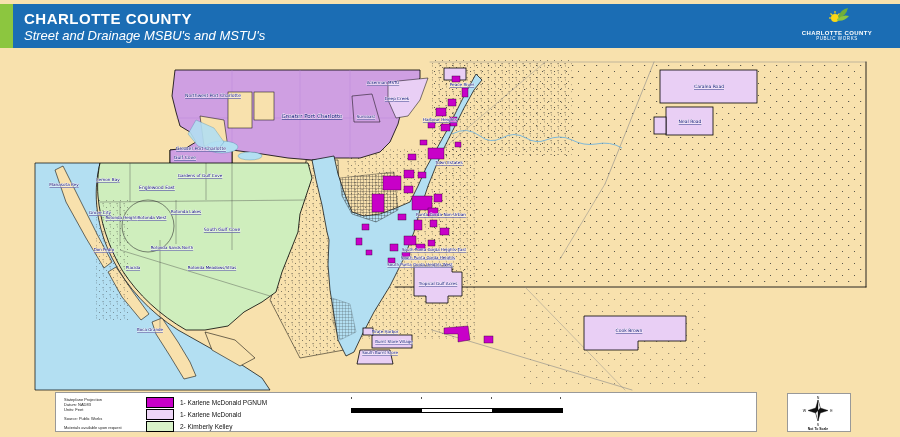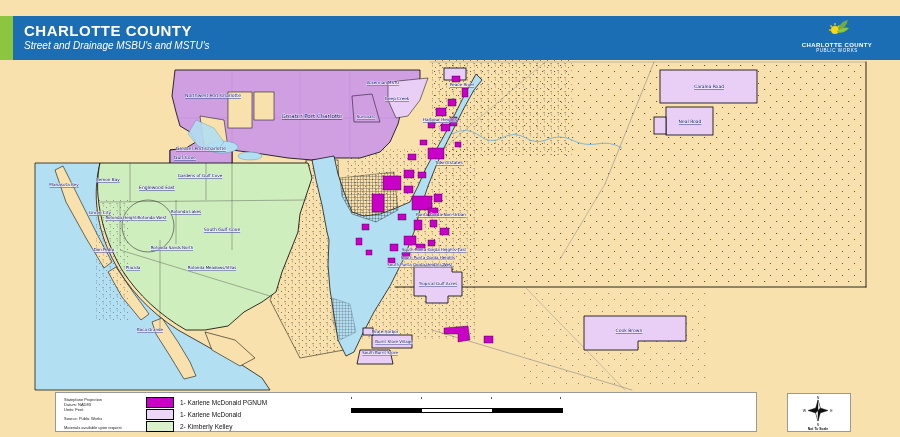--- a/index.html
+++ b/index.html
@@ -1,23 +1,23 @@
 <!DOCTYPE html>
 <html><head>
 <meta charset="utf-8">
 <style>
   html,body{margin:0;padding:0;}
   body{width:900px;height:437px;background:#f8e1ad;overflow:hidden;
        font-family:"Liberation Sans",sans-serif;position:relative;}
   
-  #header{position:absolute;left:0;top:16px;width:900px;height:44px;background:#1b6db4;}
+  #header{position:absolute;left:0;top:4px;width:900px;height:44px;background:#1b6db4;}
   #header .stripe{position:absolute;left:0;top:0;width:13px;height:44px;background:#8cc63f;}
   #header .titles{position:absolute;left:24px;top:6px;color:#fff;}
   #header .title{font-size:15px;font-weight:bold;letter-spacing:.5px;}
-  #header .subtitle{font-size:10px;font-style:italic;margin-top:1px;}
+  #header .subtitle{font-size:13px;font-style:italic;margin-top:1px;}
   #logo{position:absolute;right:18px;top:3px;width:90px;height:40px;text-align:center;color:#fff;}
   #logo .l1{font-size:6px;font-weight:bold;letter-spacing:.4px;margin-top:1px;}
   #logo .l2{font-size:4.5px;letter-spacing:.6px;}
   
   #map{position:absolute;left:0;top:44px;width:900px;height:348px;}
   .mlabel{font:4.5px "DejaVu Sans",sans-serif;fill:#00006e;text-anchor:middle;
           text-decoration:underline;paint-order:stroke;stroke:#ffffff;stroke-width:.6px;}
   
   #legend{position:absolute;left:55px;top:392px;width:702px;height:40px;background:#fff;
           border:1px solid #999;box-sizing:border-box;}

